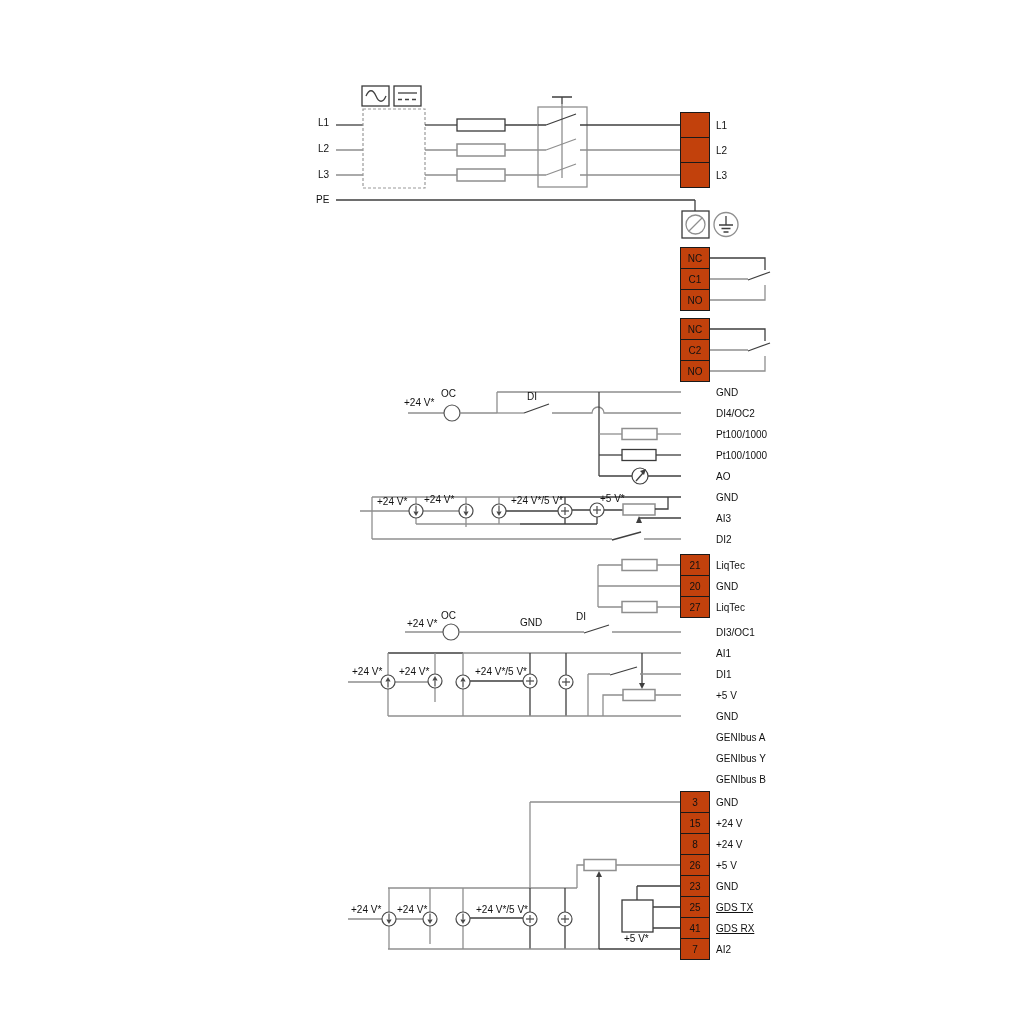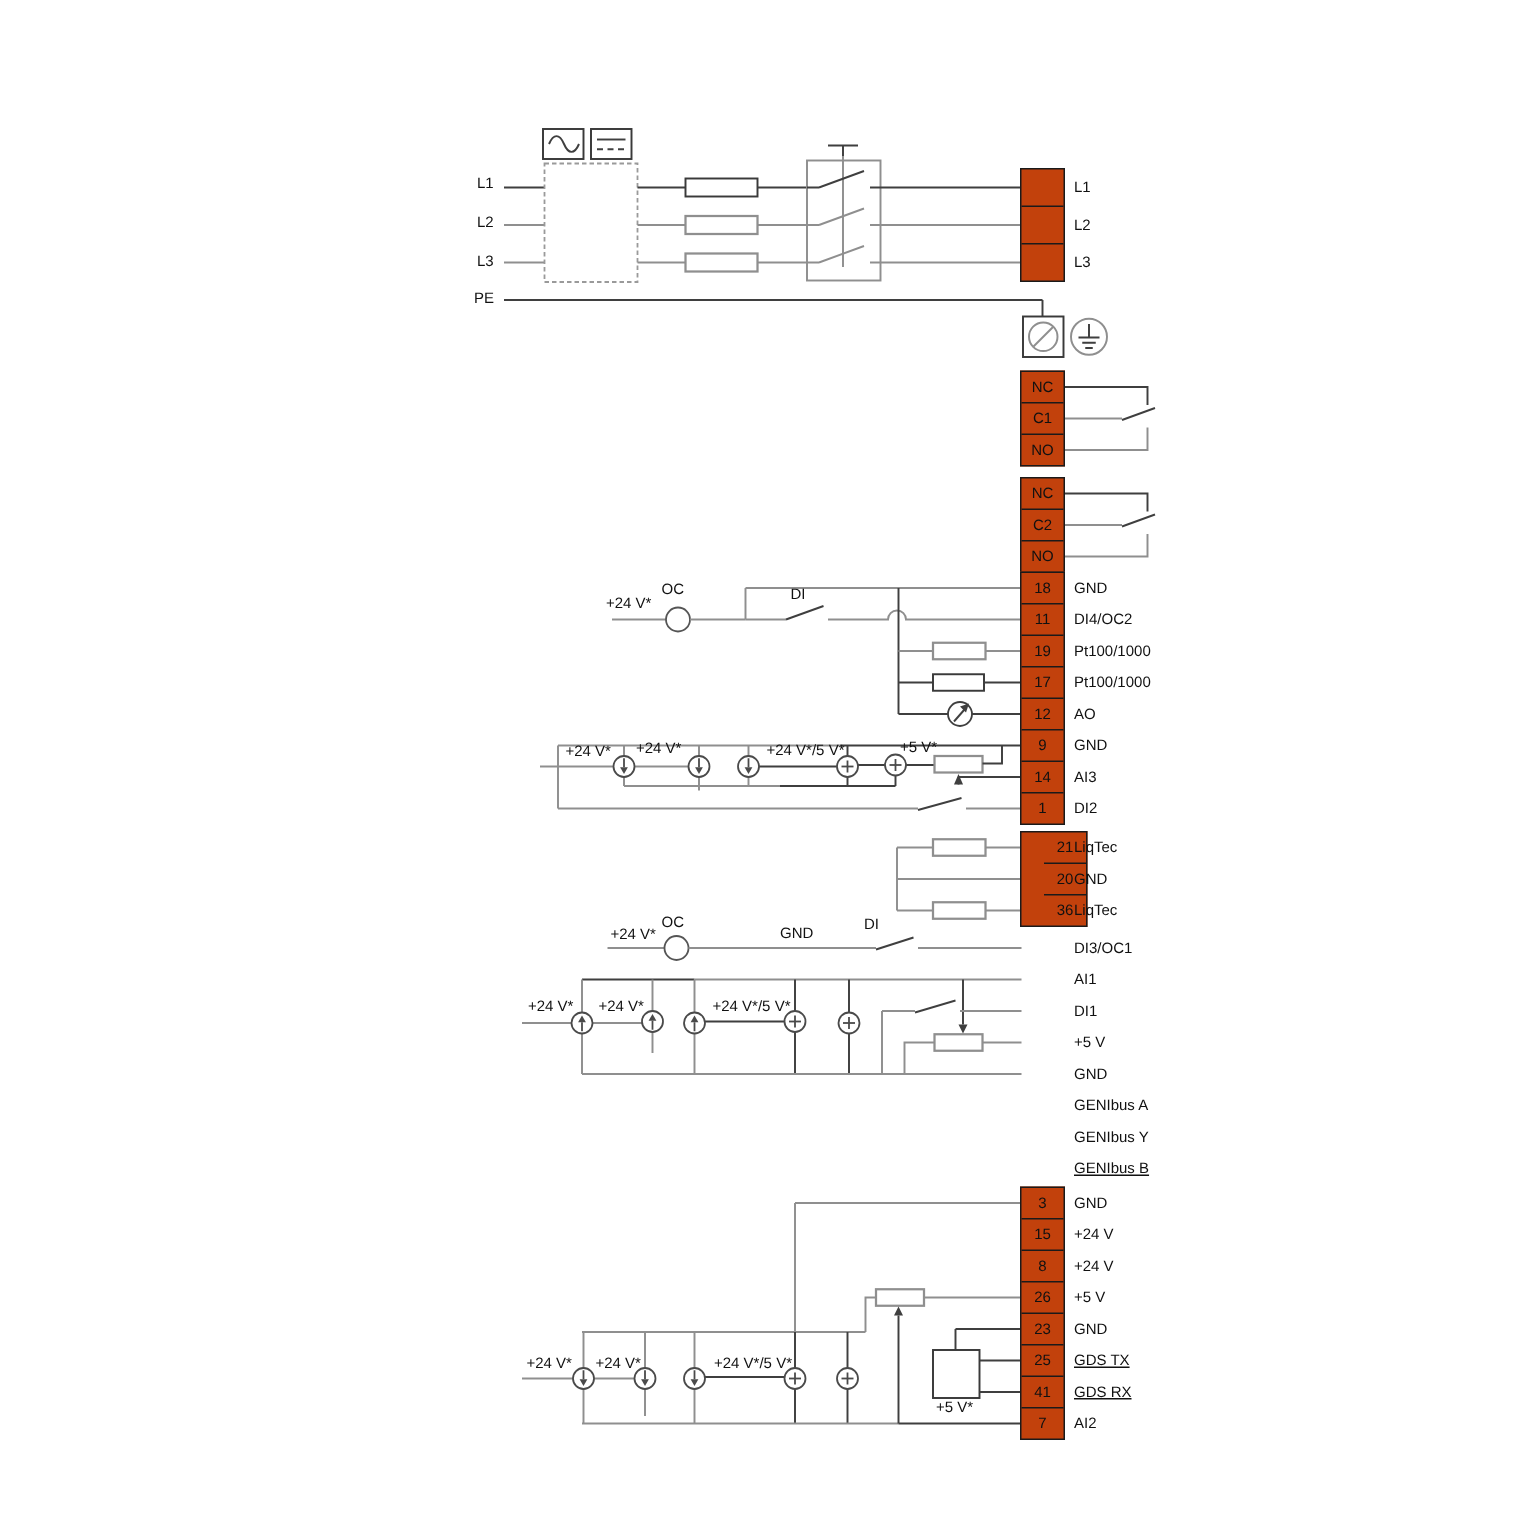--- a/index.html
+++ b/index.html
@@ -219,54 +219,44 @@
     <div class="strip" style="left: 680px; top: 247px;">
       <div class="cell" style="height: 20px;">NC</div>
       <div class="cell bt" style="height: 20px;">C1</div>
       <div class="cell bt" style="height: 20px;">NO</div>
     </div>
     <div class="strip" style="left: 680px; top: 318px;">
       <div class="cell" style="height: 20px;">NC</div>
       <div class="cell bt" style="height: 20px;">C2</div>
       <div class="cell bt" style="height: 20px;">NO</div>
     </div>
-    <div class="strip" style="left: 680px; top: 381px;">
-      <div class="cell" style="height: 20px;">18</div>
-      <div class="cell bt" style="height: 20px;">11</div>
-      <div class="cell bt" style="height: 20px;">19</div>
-      <div class="cell bt" style="height: 20px;">17</div>
-      <div class="cell bt" style="height: 20px;">12</div>
-      <div class="cell bt" style="height: 20px;">9</div>
-      <div class="cell bt" style="height: 20px;">14</div>
-      <div class="cell bt" style="height: 20px;">1</div>
-    </div>
     <div class="tlabel" style="left: 716px; top: 382px; height: 20px;">GND</div>
     <div class="tlabel" style="left: 716px; top: 403px; height: 20px;">DI4/OC2</div>
     <div class="tlabel" style="left: 716px; top: 424px; height: 20px;">Pt100/1000</div>
     <div class="tlabel" style="left: 716px; top: 445px; height: 20px;">Pt100/1000</div>
     <div class="tlabel" style="left: 716px; top: 466px; height: 20px;">AO</div>
     <div class="tlabel" style="left: 716px; top: 487px; height: 20px;">GND</div>
     <div class="tlabel" style="left: 716px; top: 508px; height: 20px;">AI3</div>
     <div class="tlabel" style="left: 716px; top: 529px; height: 20px;">DI2</div>
-    <div class="strip" style="left: 680px; top: 554px; padding-left: 15px;">
+    <div class="strip" style="left: 680px; top: 554px;">
       <div class="cell" style="height: 20px;">21</div>
       <div class="cell bt" style="height: 20px;">20</div>
-      <div class="cell bt" style="height: 20px;">36</div>
+      <div class="cell bt" style="height: 20px;">27</div>
     </div>
     <div class="tlabel" style="left: 716px; top: 555px; height: 20px;">LiqTec</div>
     <div class="tlabel" style="left: 716px; top: 576px; height: 20px;">GND</div>
     <div class="tlabel" style="left: 716px; top: 597px; height: 20px;">LiqTec</div>
     <div class="tlabel" style="left: 716px; top: 622px; height: 20px;">DI3/OC1</div>
     <div class="tlabel" style="left: 716px; top: 643px; height: 20px;">AI1</div>
     <div class="tlabel" style="left: 716px; top: 664px; height: 20px;">DI1</div>
     <div class="tlabel" style="left: 716px; top: 685px; height: 20px;">+5 V</div>
     <div class="tlabel" style="left: 716px; top: 706px; height: 20px;">GND</div>
     <div class="tlabel" style="left: 716px; top: 727px; height: 20px;">GENIbus A</div>
     <div class="tlabel" style="left: 716px; top: 748px; height: 20px;">GENIbus Y</div>
-    <div class="tlabel" style="left: 716px; top: 769px; height: 20px; text-decoration: underline;">GENIbus B</div>
+    <div class="tlabel" style="left: 716px; top: 769px; height: 20px;">GENIbus B</div>
     <div class="strip" style="left: 680px; top: 791px;">
       <div class="cell" style="height: 20px;">3</div>
       <div class="cell bt" style="height: 20px;">15</div>
       <div class="cell bt" style="height: 20px;">8</div>
       <div class="cell bt" style="height: 20px;">26</div>
       <div class="cell bt" style="height: 20px;">23</div>
       <div class="cell bt" style="height: 20px;">25</div>
       <div class="cell bt" style="height: 20px;">41</div>
       <div class="cell bt" style="height: 20px;">7</div>
     </div>

